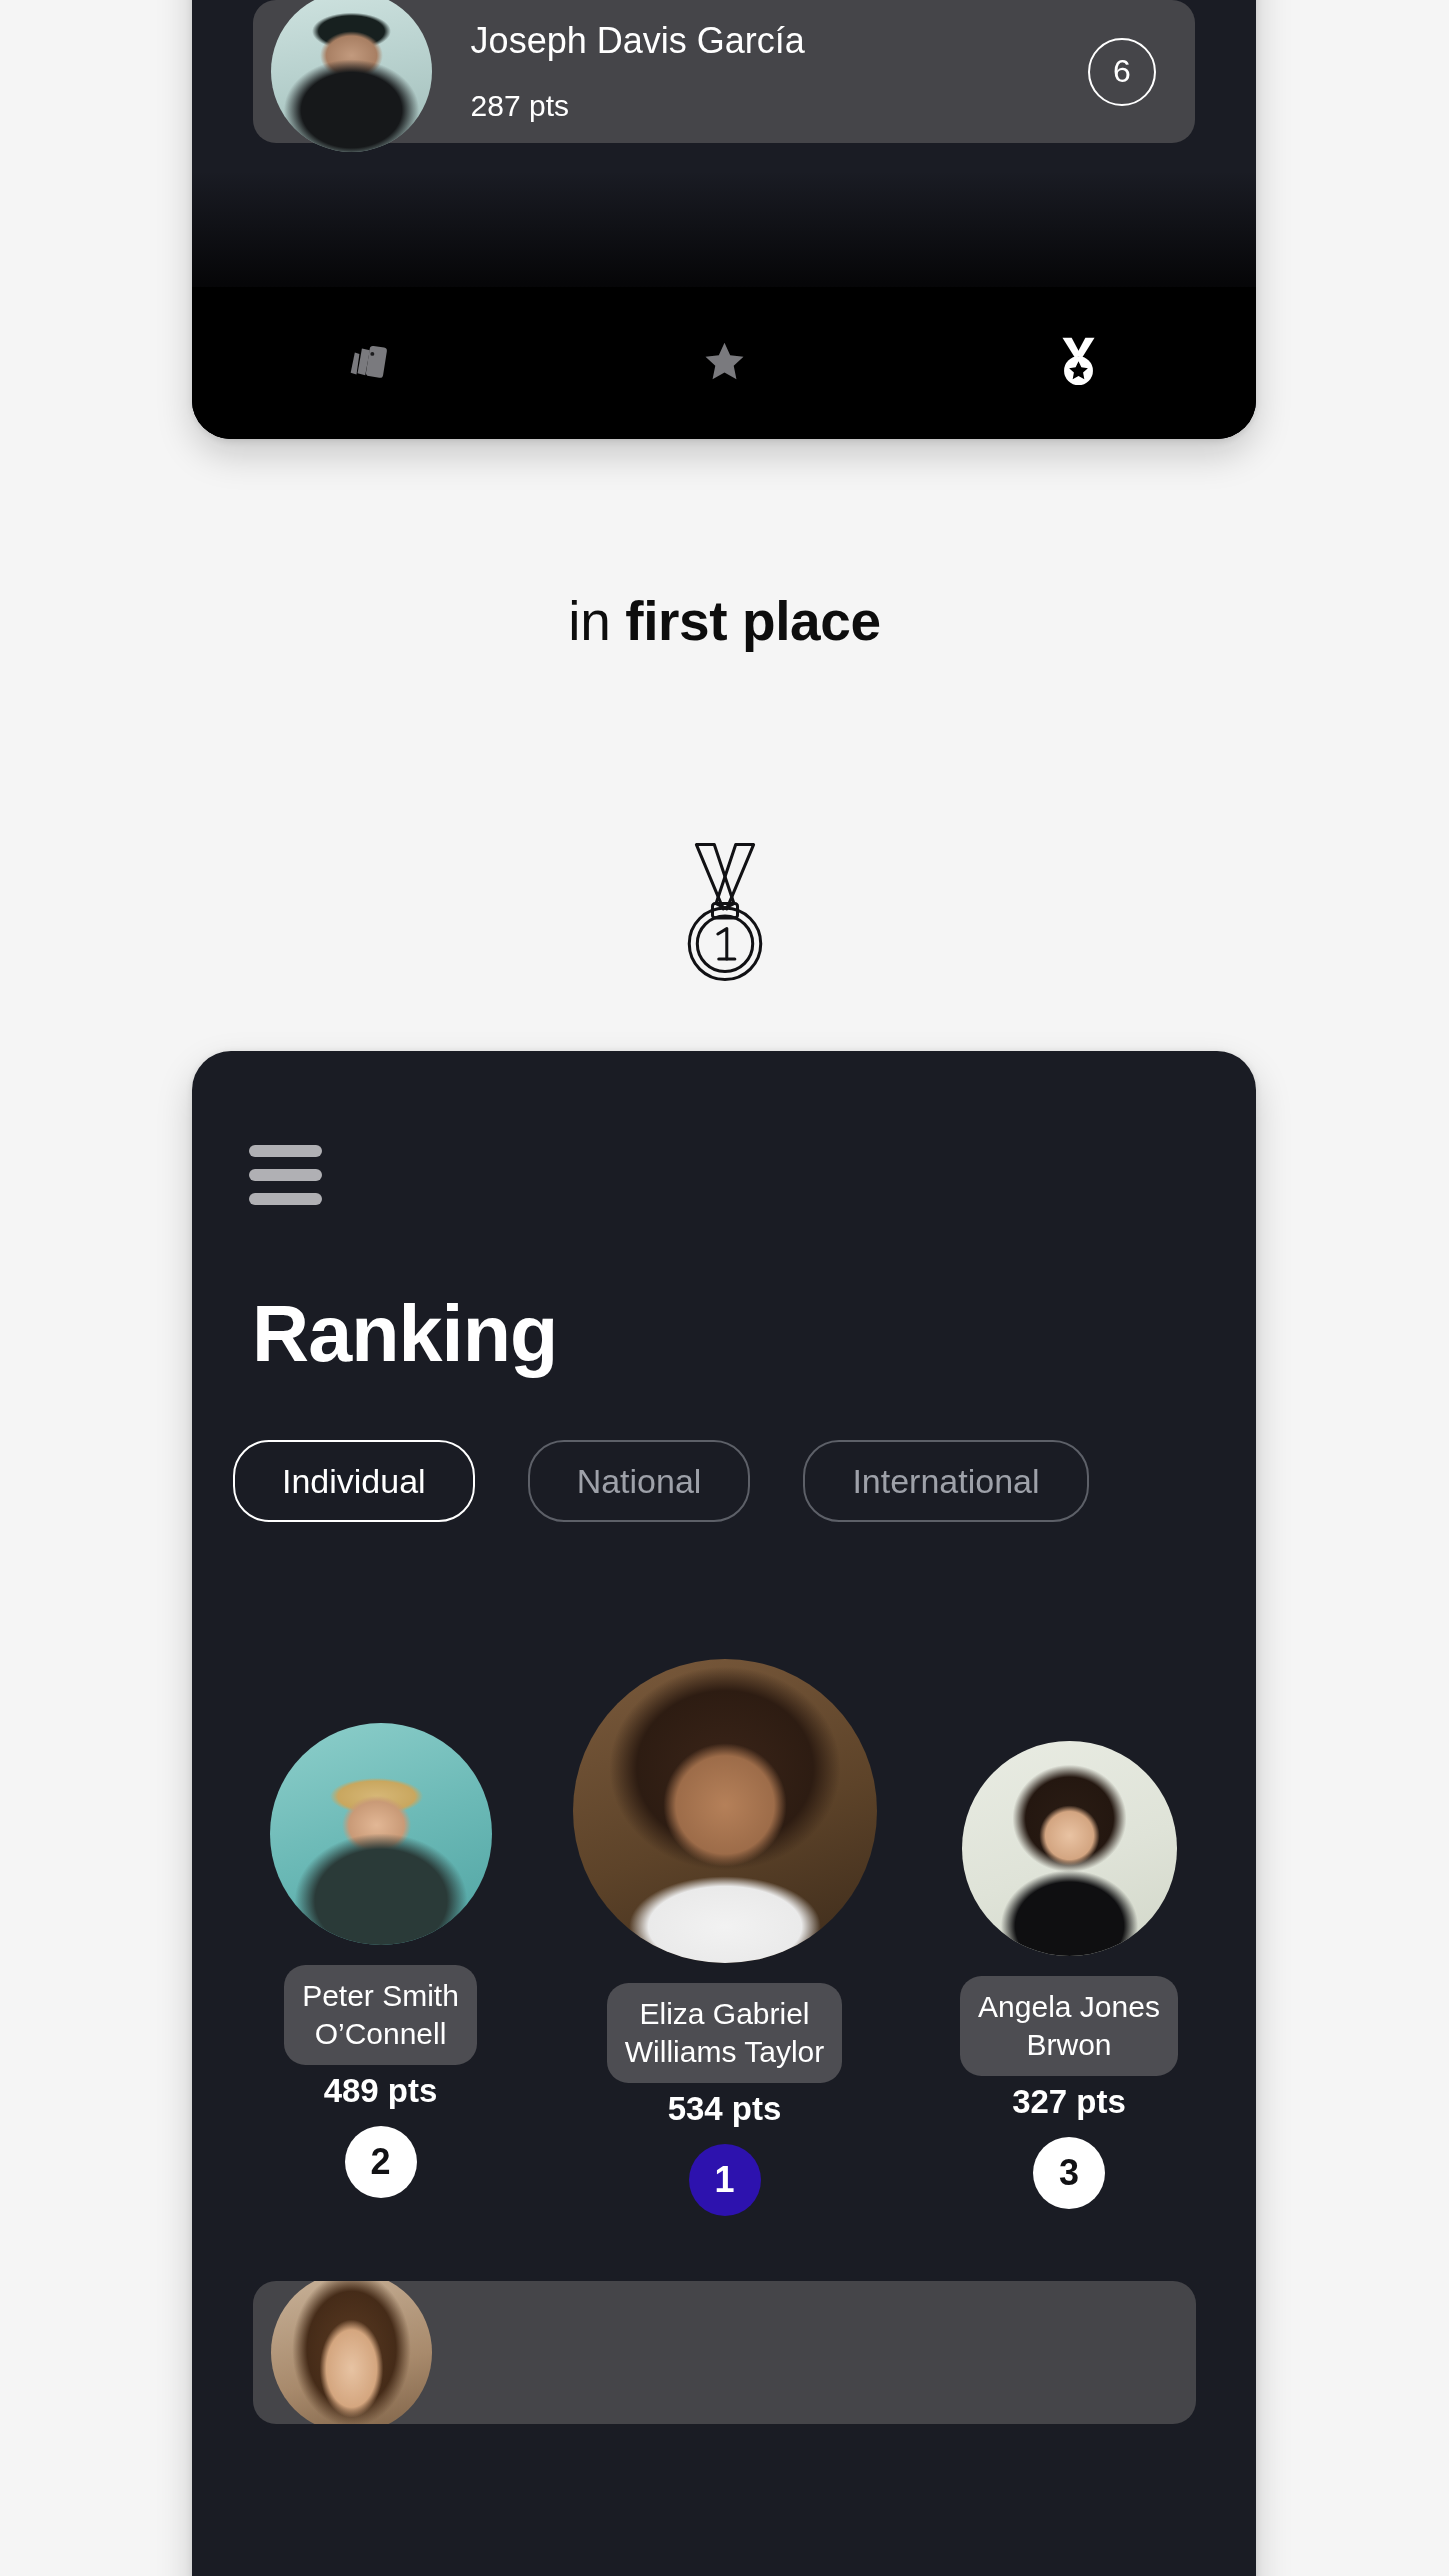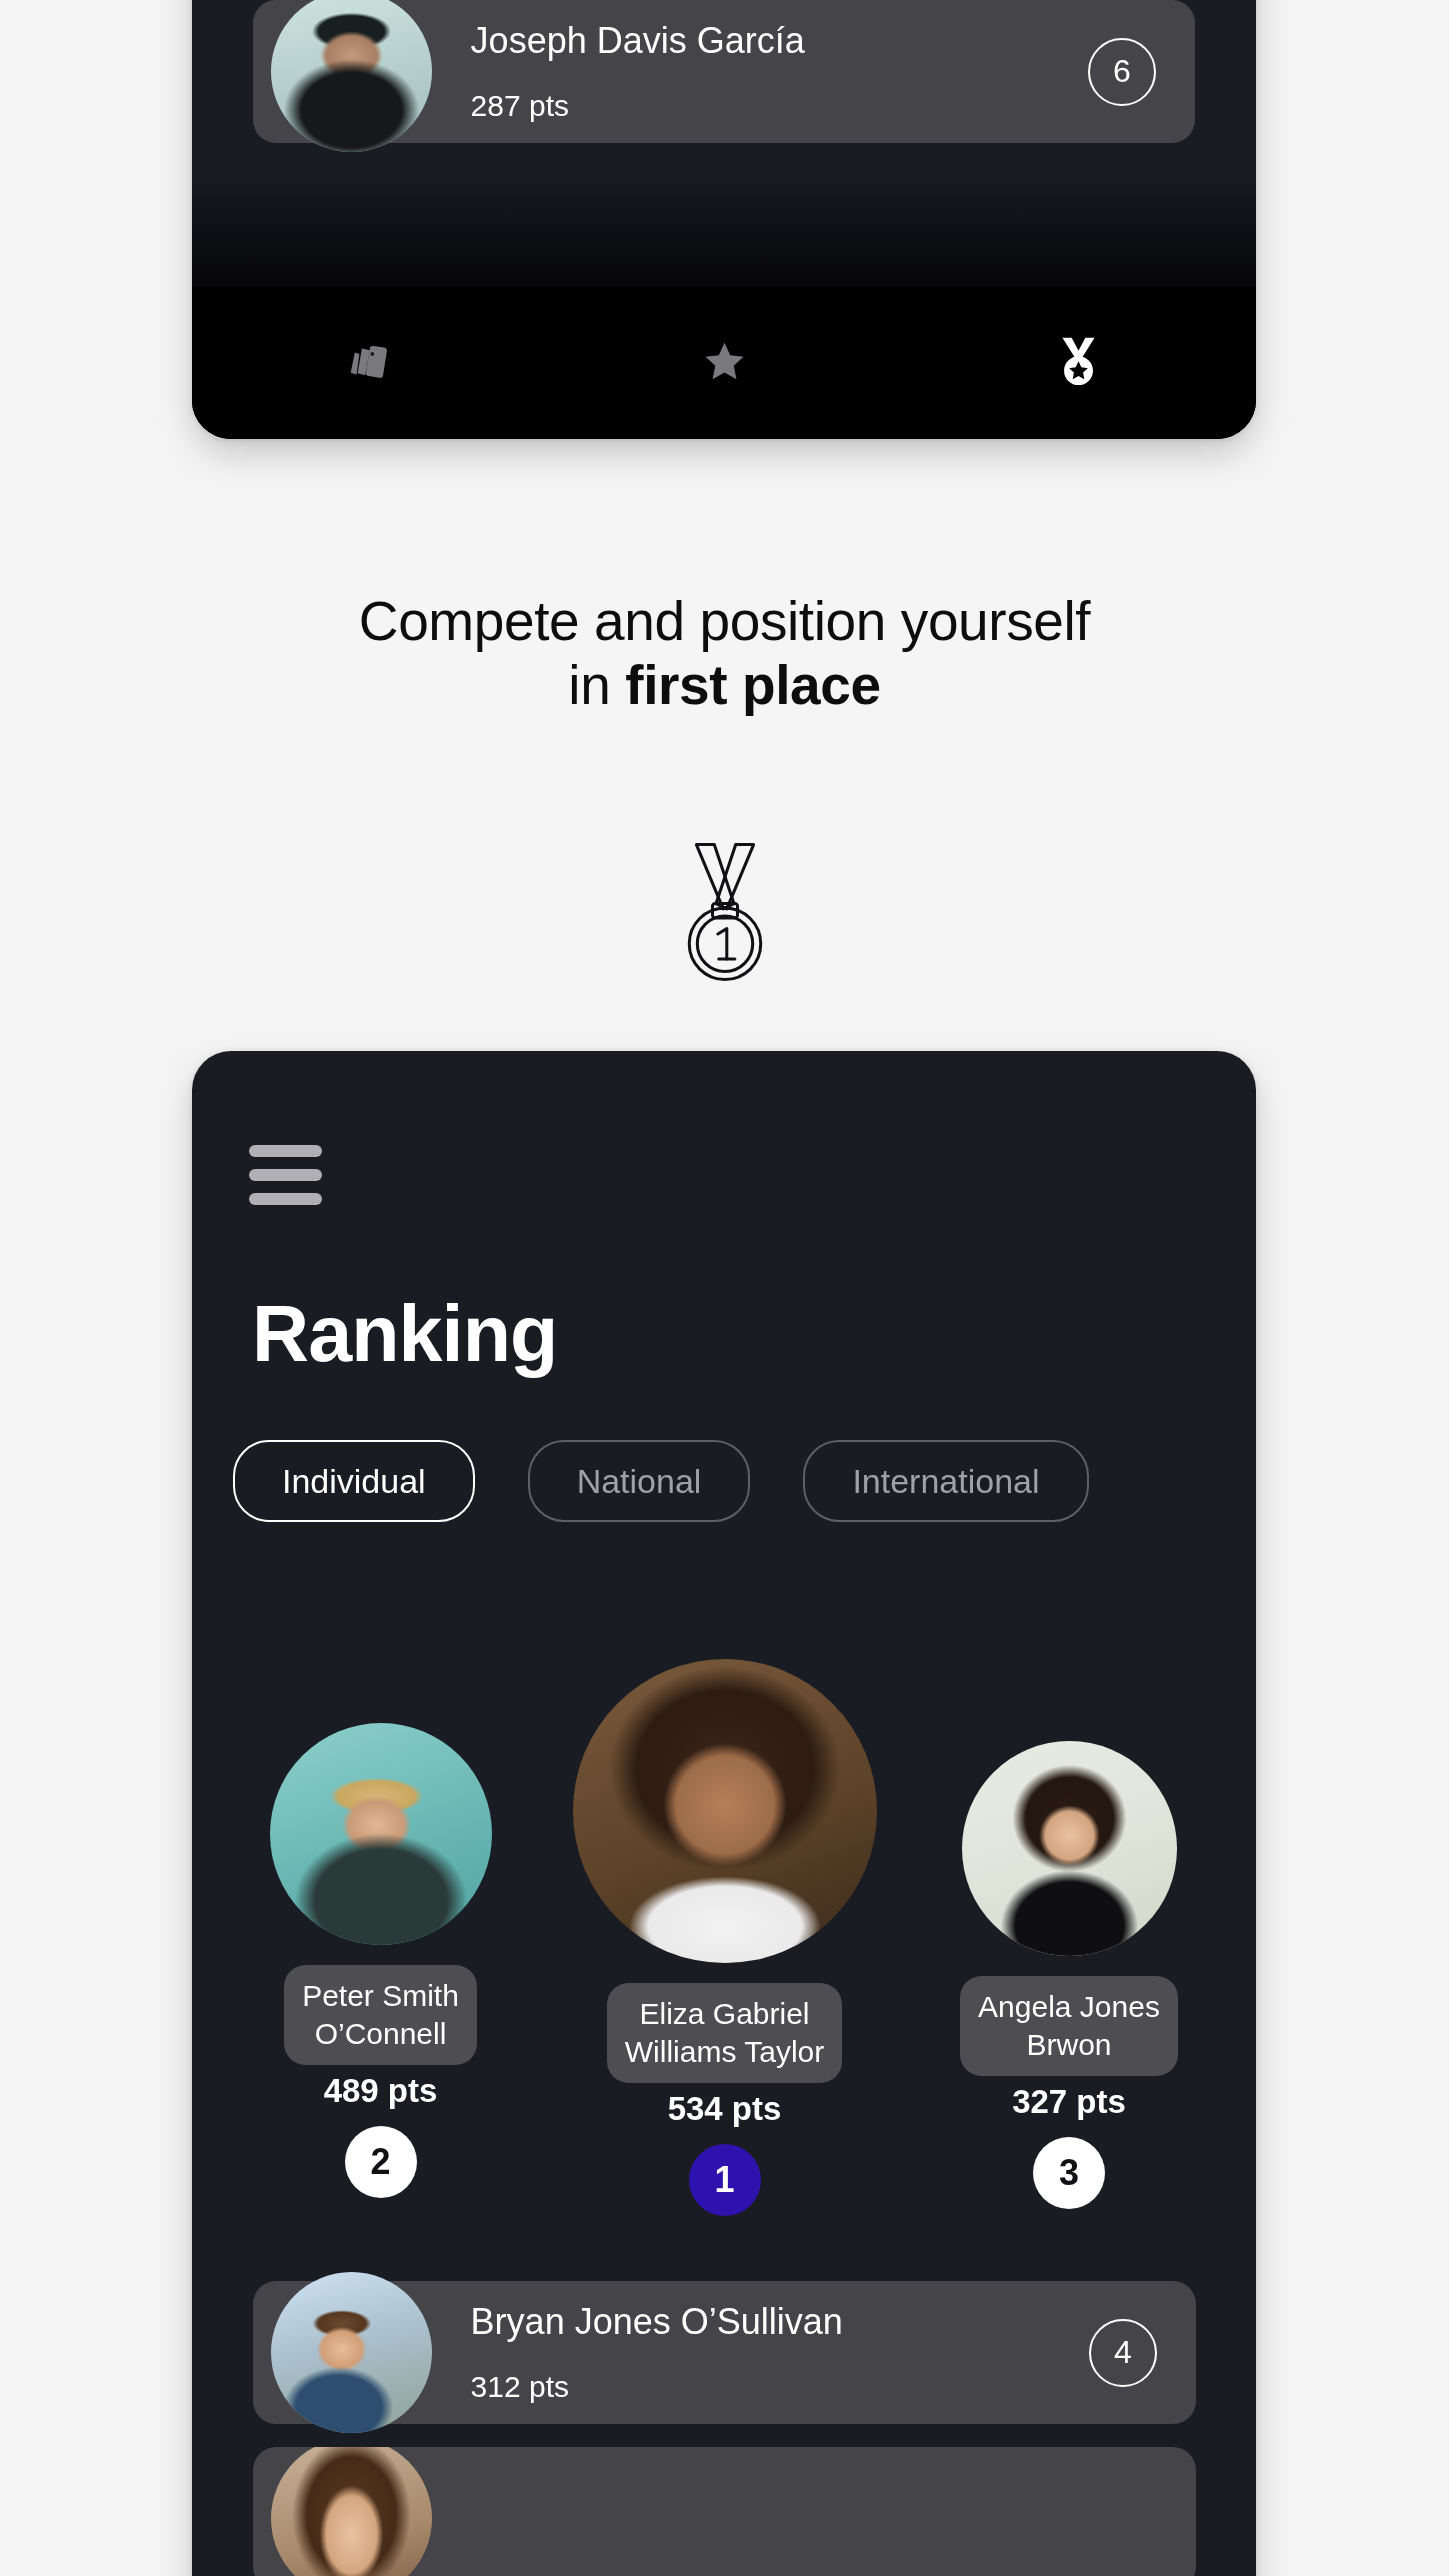--- a/index.html
+++ b/index.html
@@ -250,21 +250,20 @@
             <circle cx="12" cy="16.0" r="6.3"></circle>
           </g>
           <path fill="#000000" d="M12 11.9 L13.25 14.55 L16.1 14.9 L14.0 16.85 L14.55 19.7 L12 18.3 L9.45 19.7 L10.0 16.85 L7.9 14.9 L10.75 14.55 Z"></path>
         </svg>
       </span>
     </div>
   </div>
 </div>
 
 <div id="headline">
-  <div>Compete and position yourself</div>
   <div><span>in </span><b>first place</b></div>
 </div>
 
 <div id="medal-wrap">
   <span>
     <svg width="104" height="143" viewBox="0 0 116 160">
       <g fill="none" stroke="#111114" stroke-width="3.4" stroke-linejoin="round" stroke-linecap="round">
         <path d="M26 4 L46 4 L68 70 L56 76 Z"></path>
         <path d="M90 4 L70 4 L48 70 L60 76 Z"></path>
         <rect x="44" y="70" width="28" height="16" rx="3"></rect>
@@ -326,30 +325,20 @@
     <div class="namecard">
       <div>Angela Jones</div>
       <div>Brwon</div>
     </div>
     <div class="p">327 pts</div>
     <div class="badge bronze">3</div>
   </div>
 </div>
 
 <div id="bottom-list">
-  <div class="rank-row">
-    <div class="avatar">
-        <div class="ph ph-bryan"></div>
-      </div>
-    <div class="meta">
-      <div class="nm">Bryan Jones O’Sullivan</div>
-      <div class="pts">312 pts</div>
-    </div>
-    <div class="rank-badge">4</div>
-  </div>
 
   <div class="rank-row" style="overflow:hidden;">
     <div class="avatar">
         <div class="ph ph-next"></div>
       </div>
     <div class="meta"></div>
   </div>
 </div>
 
 

